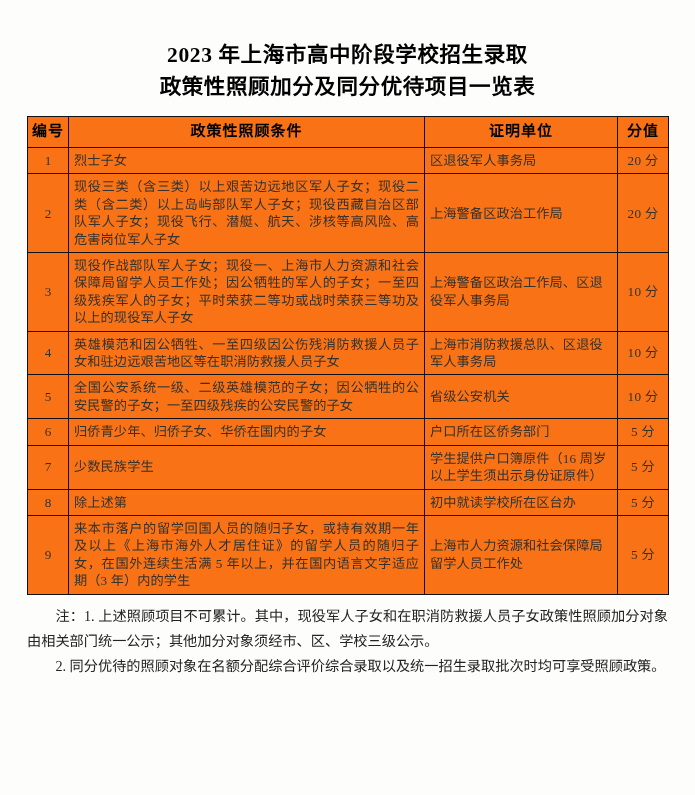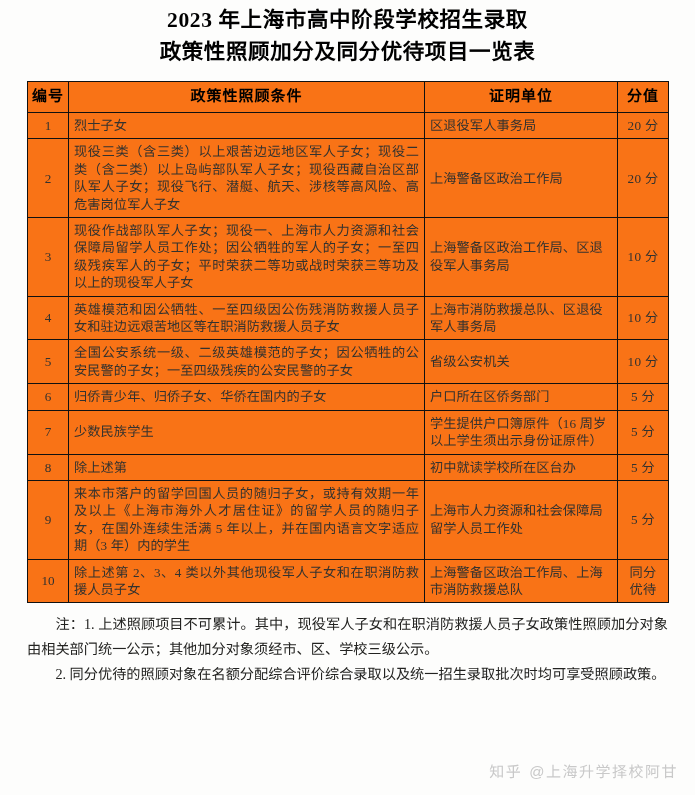--- a/index.html
+++ b/index.html
@@ -20,20 +20,21 @@
     width: 695px;
     height: 795px;
     position: relative;
     box-sizing: border-box;
   }
 
   
   .title-block {
     padding-top: 4px;
     text-align: center;
+    margin-top: 35px;
   }
   .title-line {
     font-family: "Liberation Serif", "DejaVu Serif", serif;
     font-weight: bold;
     font-size: 21.5px;
     letter-spacing: 0.6px;
     line-height: 32px;
     color: #000;
     white-space: nowrap;
   }
@@ -199,27 +200,20 @@
             <td class="cond">除上述第</td>
             <td class="unit">初中就读学校所在区台办</td>
             <td class="score">5 分</td>
           </tr>
           <tr>
             <td class="num">9</td>
             <td class="cond">来本市落户的留学回国人员的随归子女，或持有效期一年及以上《上海市海外人才居住证》的留学人员的随归子女，在国外连续生活满 5 年以上，并在国内语言文字适应期（3 年）内的学生</td>
             <td class="unit">上海市人力资源和社会保障局留学人员工作处</td>
             <td class="score">5 分</td>
           </tr>
-          <tr>
-            <td class="num">10</td>
-            <td class="cond">除上述第 2、3、4 类以外其他现役军人子女和在职消防救援人员子女</td>
-            <td class="unit">上海警备区政治工作局、上海市消防救援总队</td>
-            <td class="score">同分
-优待</td>
-          </tr>
         </tbody>
     </table>
   </div>
 
   <div class="notes">
     <p class="note-p">注：1. 上述照顾项目不可累计。其中，现役军人子女和在职消防救援人员子女政策性照顾加分对象由相关部门统一公示；其他加分对象须经市、区、学校三级公示。</p>
     <p class="note-p">2. 同分优待的照顾对象在名额分配综合评价综合录取以及统一招生录取批次时均可享受照顾政策。</p>
   </div>
 
   <div class="watermark" style="color: rgb(201, 201, 201);">

